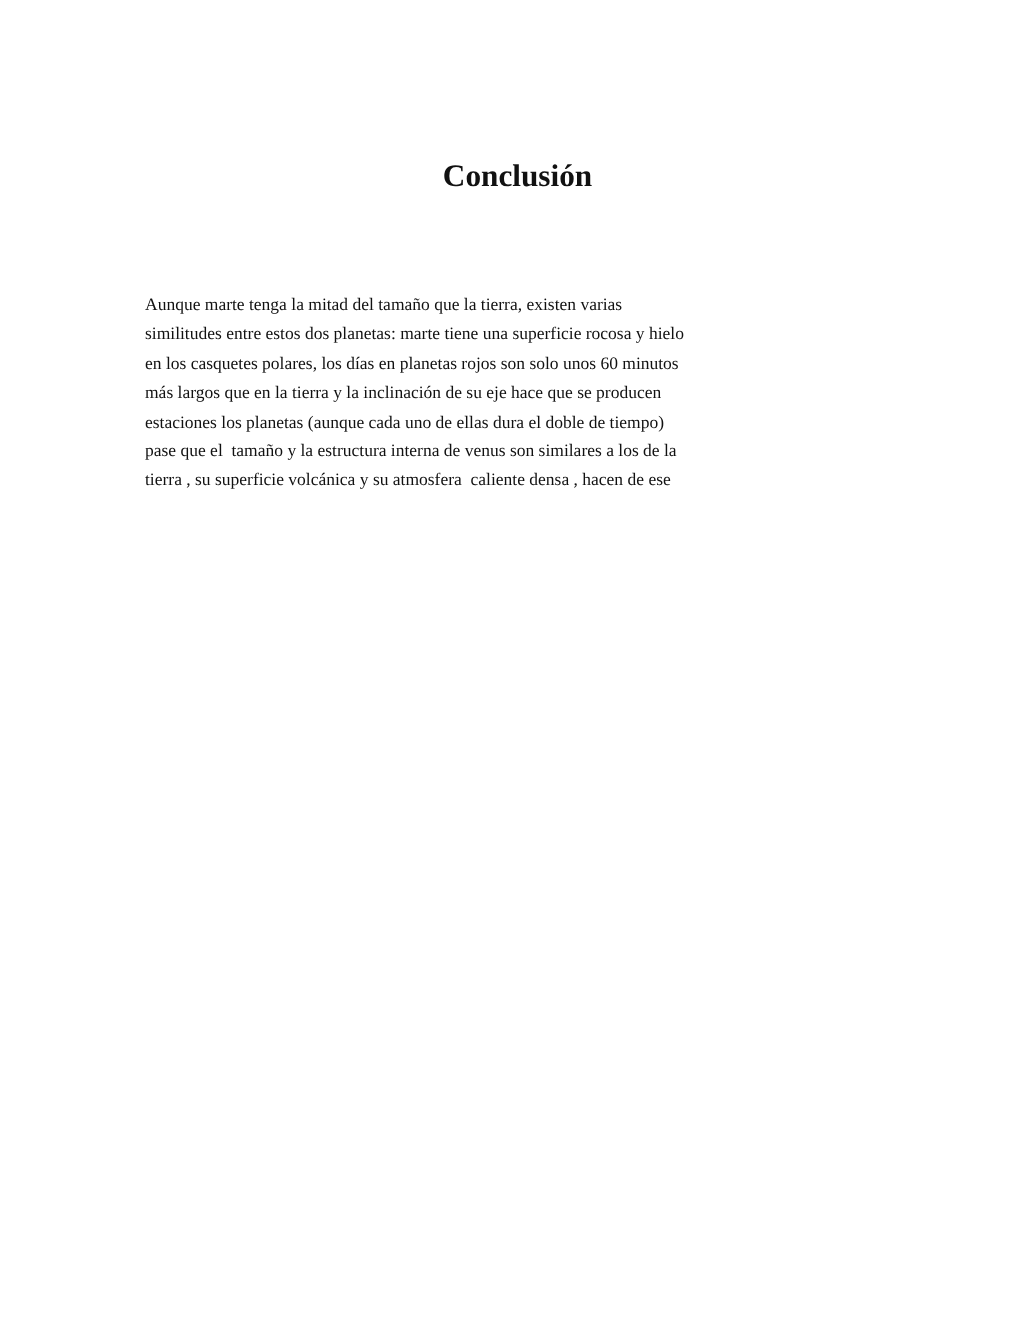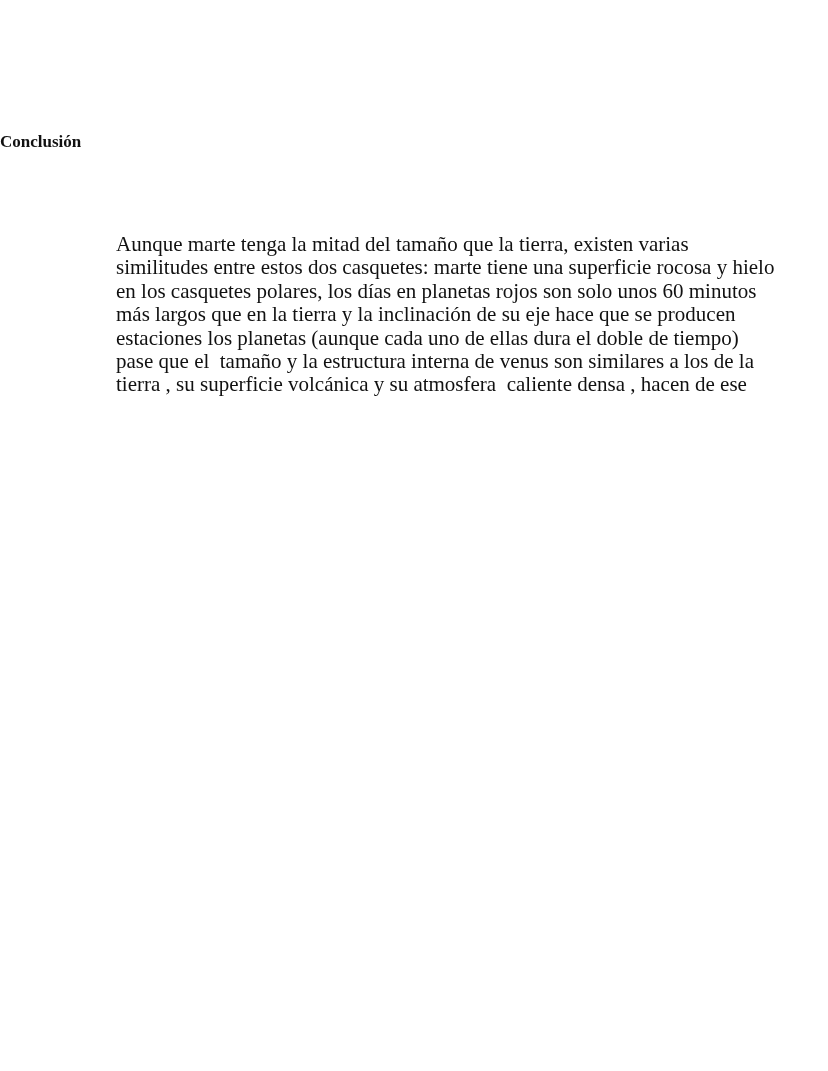--- a/index.html
+++ b/index.html
@@ -20,54 +20,54 @@
       left: 0; top: 0;
       width: 828px;
       height: 1071px;
       background: #ffffff;
     }
     .title {
       position: absolute;
       top: 130px;
       left: 0;
       width: 828px;
-      text-align: left;
+      text-align: center;
       font-weight: bold;
-      font-size: 17px;
+      font-size: 25px;
       line-height: 24px;
       margin: 0;
       padding-left: 0;
     }
     .title span {
       position: relative;
       left: 0px;
     }
     .body-text {
       position: absolute;
       top: 233px;
       left: 116px;
       width: 620px;
       margin: 0;
     }
     .body-text .line {
       display: block;
-      font-size: 21px;
+      font-size: 14px;
       line-height: 23.4px;
       white-space: pre;
       font-family: Liberation Serif, serif;
     }
   </style>
 </head>
 <body>
 
 <div class="page">
   <h1 class="title"><span>Conclusión</span></h1>
 
   <p class="body-text">
     <span class="line">Aunque marte tenga la mitad del tamaño que la tierra, existen varias</span>
-    <span class="line">similitudes entre estos dos casquetes: marte tiene una superficie rocosa y hielo</span>
+    <span class="line">similitudes entre estos dos planetas: marte tiene una superficie rocosa y hielo</span>
     <span class="line">en los casquetes polares, los días en planetas rojos son solo unos 60 minutos</span>
     <span class="line">más largos que en la tierra y la inclinación de su eje hace que se producen</span>
     <span class="line">estaciones los planetas (aunque cada uno de ellas dura el doble de tiempo)</span>
     <span class="line">pase que el  tamaño y la estructura interna de venus son similares a los de la</span>
     <span class="line">tierra , su superficie volcánica y su atmosfera  caliente densa , hacen de ese</span>
   </p>
 </div>
 
 </body></html>

